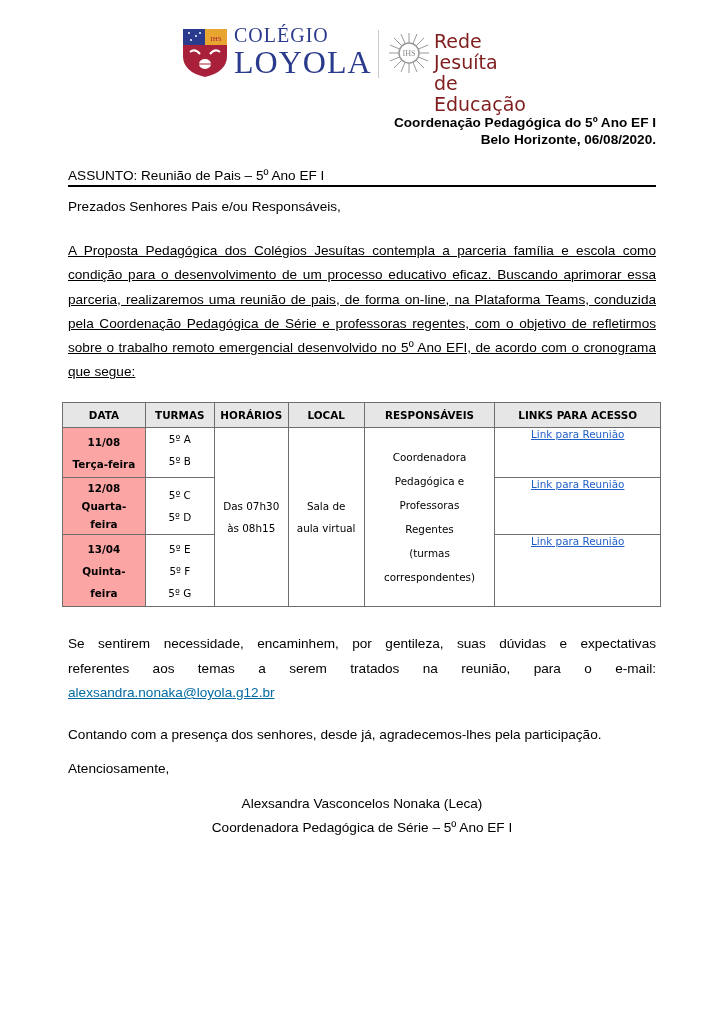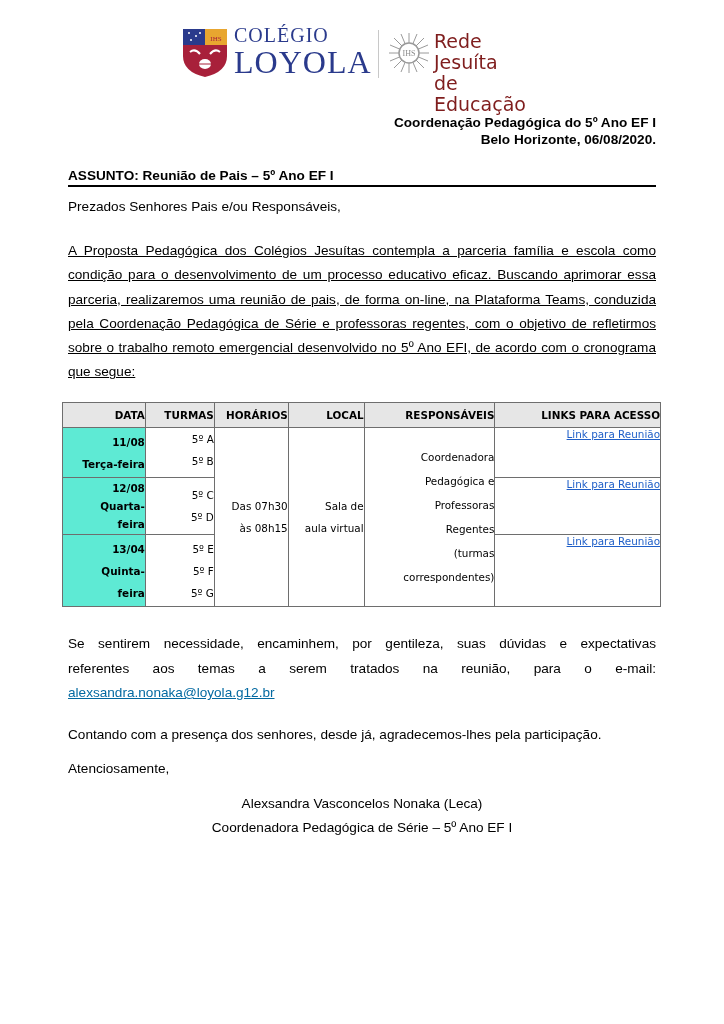--- a/index.html
+++ b/index.html
@@ -16,34 +16,34 @@
   .logo-divider { position: absolute; left: 200px; top: 8px; width: 1px; height: 48px; background: #c8c8c8; }
   .sunburst { position: absolute; left: 210px; top: 10px; width: 42px; height: 42px; }
   .rede-text { position: absolute; left: 256px; top: 9px; color: #7f1d1d;
                font-family: "DejaVu Sans", sans-serif; font-size: 19px; line-height: 21px; }
 
   
   .coord-block { position: absolute; right: 68px; top: 114px; text-align: right;
                  font-weight: bold; font-size: 13.6px; line-height: 17px; }
 
   .subject { position: absolute; left: 68px; top: 168px; width: 588px;
-             font-weight: bold; font-size: 13.6px; padding-bottom: 2px;
+             font-weight: normal; font-size: 13.6px; padding-bottom: 2px;
              border-bottom: 2px solid #000; }
 
   .p { position: absolute; left: 68px; width: 588px; font-size: 13.6px; }
   .greeting { top: 199px; }
   .intro { top: 239px; line-height: 24.3px; text-align: justify; text-decoration: underline; }
 
   
   table.sched { position: absolute; left: 62px; top: 402px; width: 599px;
                 border-collapse: collapse;
                 font-family: "DejaVu Sans", sans-serif; font-size: 10.4px; }
-  table.sched th, table.sched td { border: 1px solid #6e6e6e; text-align: right; padding: 0; }
+  table.sched th, table.sched td { border: 1px solid #6e6e6e; text-align: center; padding: 0; }
   table.sched th { background: #e6e6e6; font-weight: bold; height: 24px; }
-  table.sched td.date { background: #5eead4; font-weight: bold; line-height: 21px; }
+  table.sched td.date { background: #fca5a5; font-weight: bold; line-height: 21px; }
   table.sched td .line { display: block; line-height: 22px; }
   table.sched td.resp .line { line-height: 24px; }
   table.sched td.link { vertical-align: top; padding-top: 0; }
   .link-text { color: #1f5fc8; text-decoration: underline; }
   .turma { line-height: 21.5px; }
 
   .after1 { top: 632px; line-height: 24.5px; text-align: justify; }
   .justify-last { text-align-last: justify; }
   .email { color: #0369a1; text-decoration: underline; }
   .thanks { top: 727px; }

